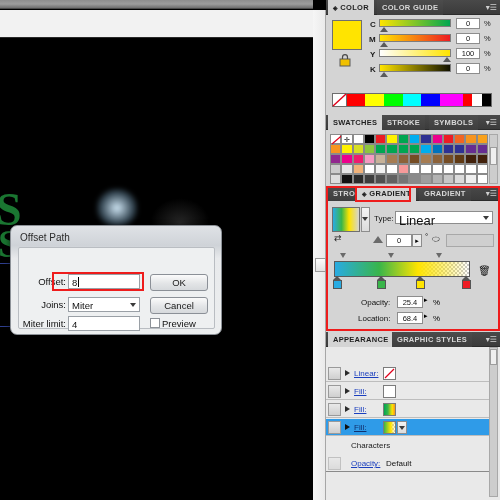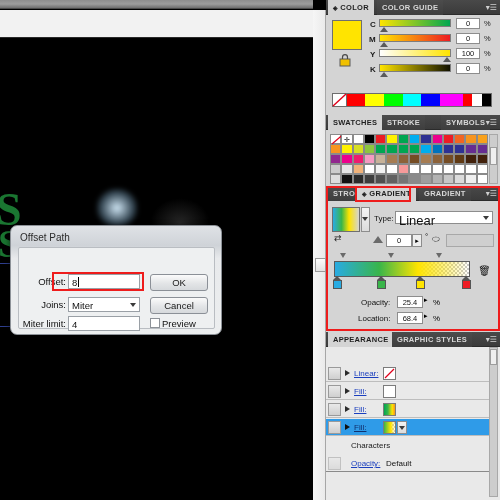--- a/index.html
+++ b/index.html
@@ -230,21 +230,21 @@
       <svg style="position:absolute;left:6px;top:78px;" width="15" height="14">
           <line x1="14" y1="1" x2="1" y2="13" stroke="#e0001a" stroke-width="1.4"></line>
         </svg>
     </div>
   </div>
 
   <div class="panel" style="top:115px;height:92px;">
     <div class="tabbar">
       <div class="tab active" style="left:2px;">SWATCHES</div>
       <div class="tab" style="left:56px;">STROKE</div>
-      <div class="tab" style="left:103px;margin-left:12px;">SYMBOLS</div>
+      <div class="tab" style="left:103px;">SYMBOLS</div>
       <div class="tabmenu">▾☰</div>
     </div>
     <div class="panelbody" style="height:71px;">
       <div id="swatchgrid" style="position:absolute;left:4px;top:4px;width:158px;height:50px;">
           <div class="swatch-cell" style="left: 0px; top: 0px; width: 11.2857px; height: 10px; background: rgb(255, 255, 255);"></div>
           <div class="swatch-cell" style="left: 11.2857px; top: 0px; width: 11.2857px; height: 10px; background: rgb(255, 255, 255);"></div>
           <div class="swatch-cell" style="left: 22.5714px; top: 0px; width: 11.2857px; height: 10px; background: rgb(255, 255, 255);"></div>
           <div class="swatch-cell" style="left: 33.8571px; top: 0px; width: 11.2857px; height: 10px; background: rgb(0, 0, 0);"></div>
           <div class="swatch-cell" style="left: 45.1429px; top: 0px; width: 11.2857px; height: 10px; background: rgb(237, 28, 36);"></div>
           <div class="swatch-cell" style="left: 56.4286px; top: 0px; width: 11.2857px; height: 10px; background: rgb(255, 242, 0);"></div>

